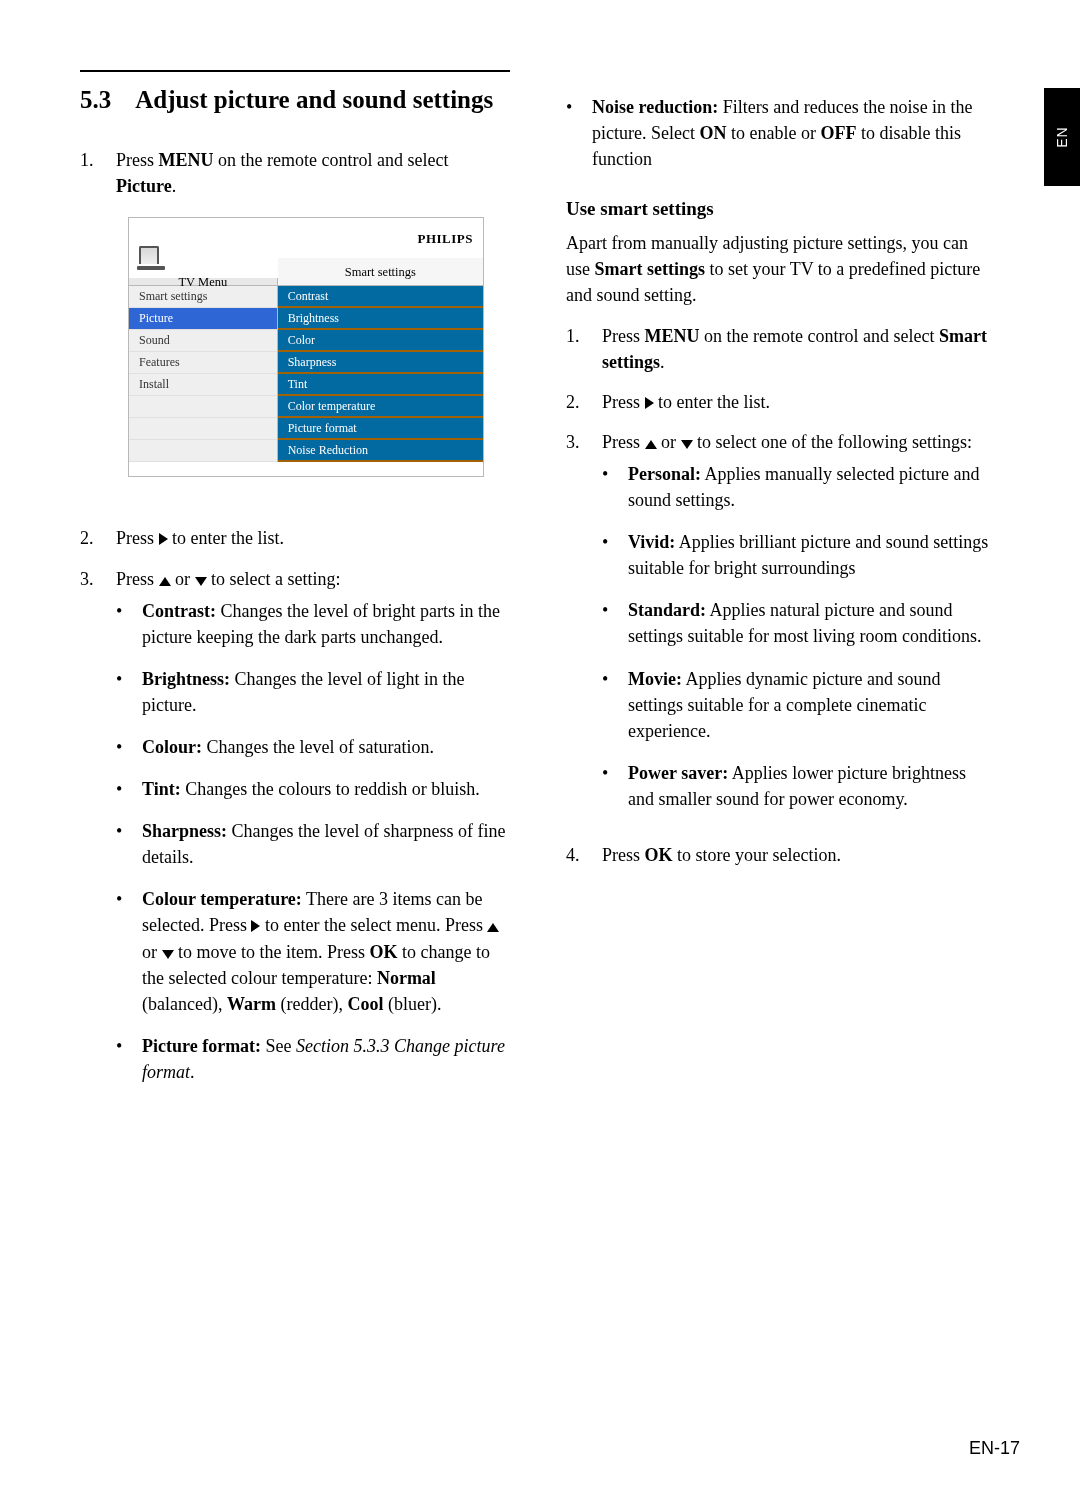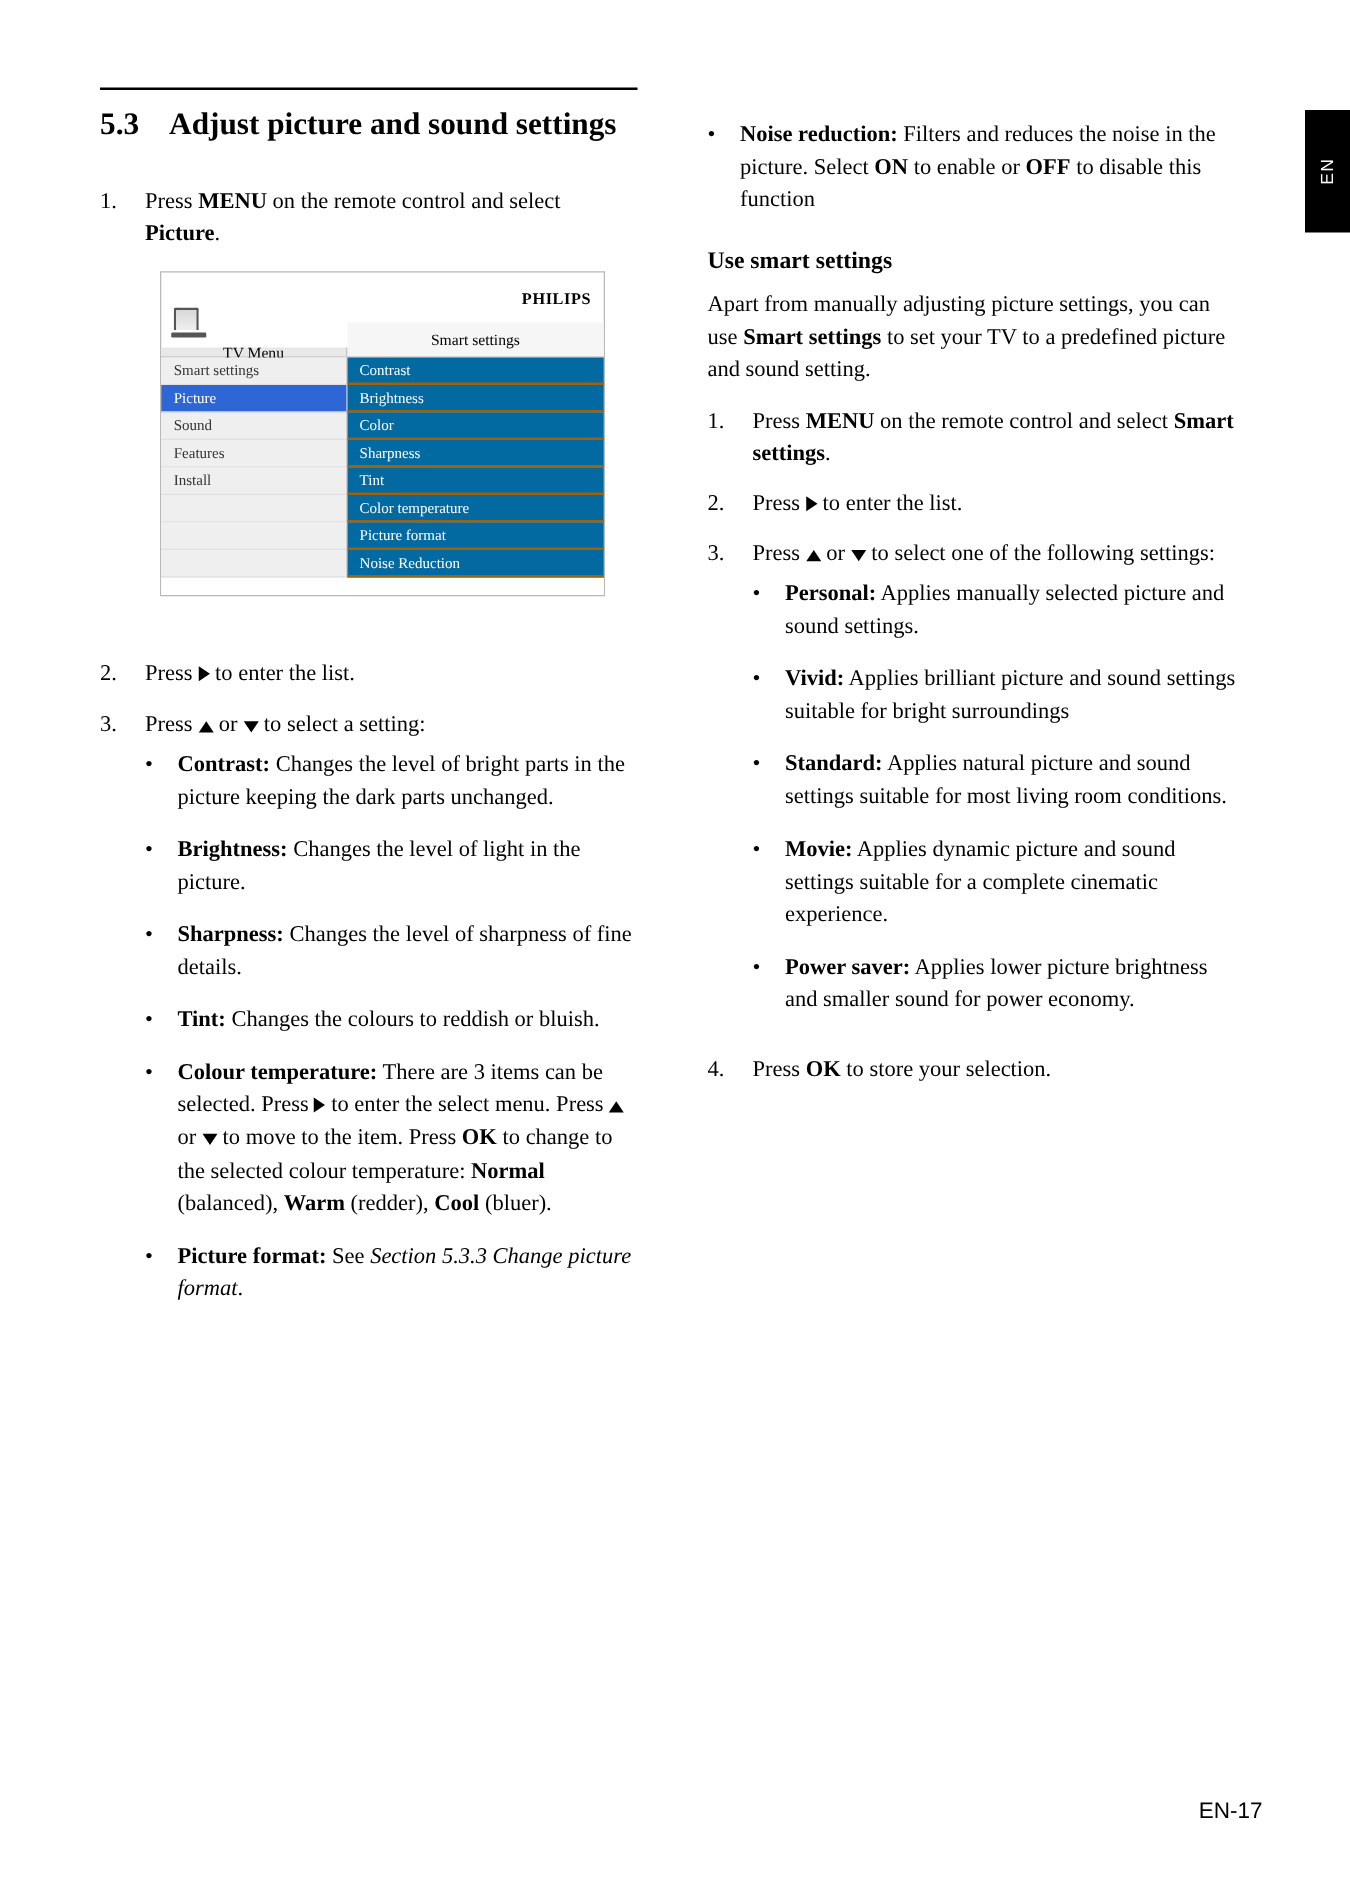--- a/index.html
+++ b/index.html
@@ -21,21 +21,21 @@
   ul.bullets > li { display: flex; gap: 12px; font-size: 18px; line-height: 1.45; margin-bottom: 16px; }
   ul.bullets > li::before { content: "•"; flex: 0 0 14px; }
   ul.bullets > li > .body { flex: 1; }
   .bold { font-weight: 700; }
   .ital { font-style: italic; }
   .para { font-size: 18px; line-height: 1.45; margin-bottom: 14px; }
   .tri-right, .tri-up, .tri-down { display: inline-block; vertical-align: -1px; }
   .tri-right { width: 0; height: 0; border-top: 6px solid transparent; border-bottom: 6px solid transparent; border-left: 9px solid #000; }
   .tri-up { width: 0; height: 0; border-left: 6px solid transparent; border-right: 6px solid transparent; border-bottom: 9px solid #000; }
   .tri-down { width: 0; height: 0; border-left: 6px solid transparent; border-right: 6px solid transparent; border-top: 9px solid #000; }
-  .footer { position: absolute; bottom: 50px; right: 70px; font-size: 18px; font-weight: 400; }
+  .footer { position: absolute; bottom: 50px; right: 60px; font-size: 18px; font-weight: 400; }
 
   
   .tv-wrap { margin: 18px 0 34px 12px; width: 356px; border: 1px solid #b8b8b8; background: #fff; }
   .tv-header { position: relative; height: 40px; }
   .tv-header .brand { position: absolute; right: 10px; top: 12px; font-weight: 700; font-size: 13px; letter-spacing: 0.5px; }
   .tv-logo { position: absolute; left: 10px; bottom: -6px; width: 20px; height: 18px; border: 2px solid #555; border-bottom: none; border-radius: 2px 2px 0 0; background: linear-gradient(#d8d8d8,#efefef); }
   .tv-logo::after { content:""; position:absolute; left:-4px; bottom:-6px; width:28px; height:4px; background:#555; border-radius:1px; }
   .tv-tabs { display: flex; height: 28px; font-size: 12.5px; border-bottom: 1px solid #b8b8b8; }
   .tv-tabs .tab-left { flex: 0 0 42%; display:flex; align-items:center; justify-content:center; background:#e8e8e8; border-right:1px solid #b8b8b8;margin-top:20px; }
   .tv-tabs .tab-right { flex: 1; display:flex; align-items:center; justify-content:center; background:#f6f6f6; }
@@ -120,24 +120,27 @@
         <span>Press </span><span class="tri-up"></span><span> or </span><span class="tri-down"></span><span> to select a setting:</span>
 
         <ul class="bullets">
           <li>
                   <div class="body"><span class="bold">Contrast:</span><span> Changes the level of bright parts in the picture keeping the dark parts unchanged.</span></div>
                 </li>
           <li>
                   <div class="body"><span class="bold">Brightness:</span><span> Changes the level of light in the picture.</span></div>
                 </li>
           <li>
+                  <div class="body"><span class="bold">Colour:</span><span> Changes the level of saturation.</span></div>
+                </li>
+          <li>
+                  <div class="body"><span class="bold">Tint:</span><span> Changes the colours to reddish or bluish.</span></div>
+                </li>
+          <li>
                   <div class="body"><span class="bold">Sharpness:</span><span> Changes the level of sharpness of fine details.</span></div>
-                </li>
-          <li>
-                  <div class="body"><span class="bold">Tint:</span><span> Changes the colours to reddish or bluish.</span></div>
                 </li>
           <li>
                   <div class="body">
             <span class="bold">Colour temperature:</span><span> There are 3 items can be selected. Press </span><span class="tri-right"></span><span> to enter the select menu. Press </span><span class="tri-up"></span><span> or </span><span class="tri-down"></span><span> to move to the item. Press </span><span class="bold">OK</span><span> to change to the selected colour temperature: </span><span class="bold">Normal</span><span> (balanced), </span><span class="bold">Warm</span><span> (redder), </span><span class="bold">Cool</span><span> (bluer).</span>
           </div>
                 </li>
           <li>
                   <div class="body"><span class="bold">Picture format:</span><span> See </span><span class="ital">Section 5.3.3 Change picture format</span><span>.</span></div>
                 </li>
         </ul>

